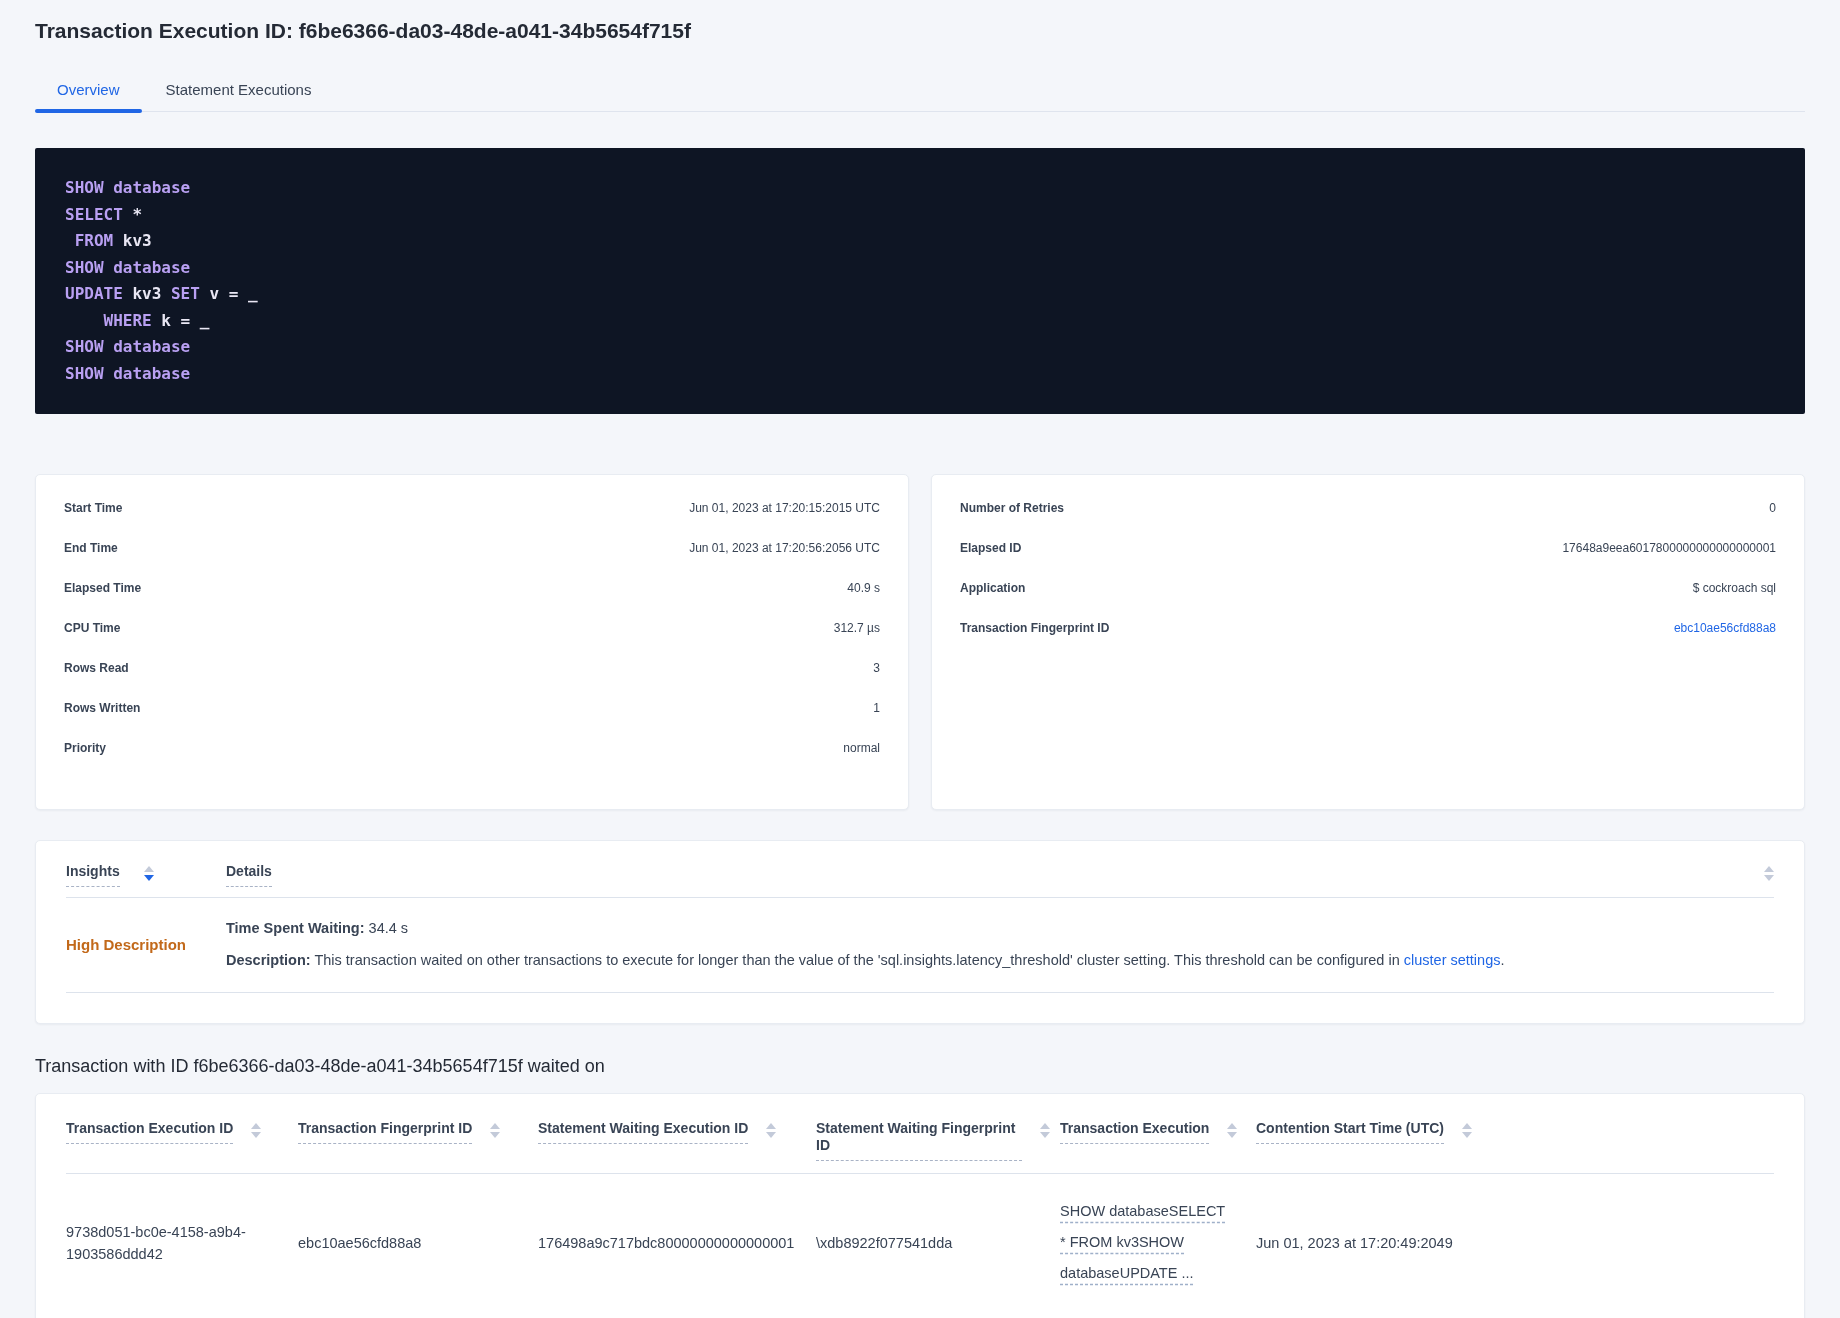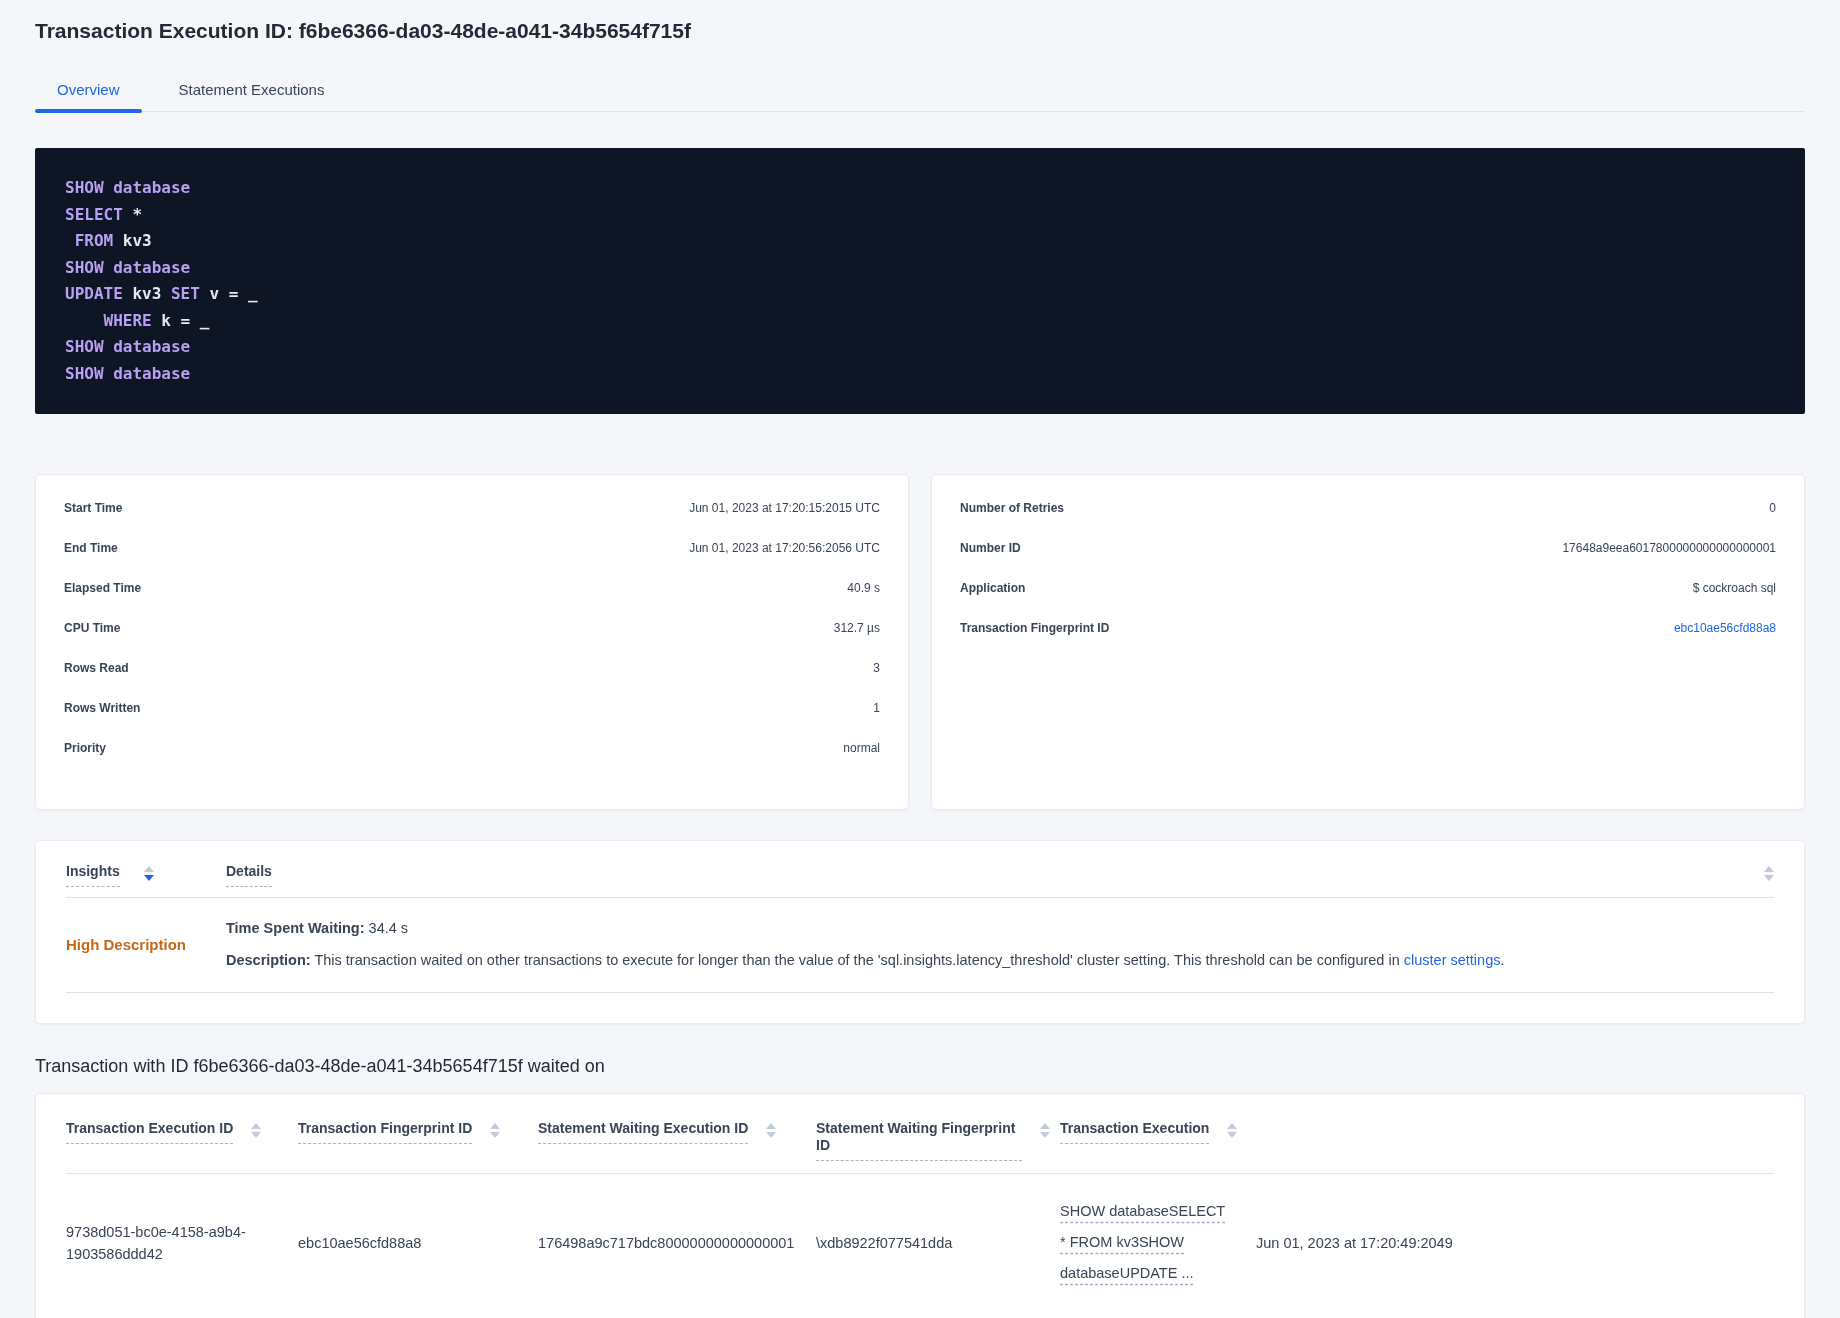--- a/index.html
+++ b/index.html
@@ -8,21 +8,21 @@
     background:#f4f6fa;
     font-family:"Liberation Sans", sans-serif;
     color:#394455;
     overflow:hidden;
   }
   .page { padding:16px 35px 0 35px; }
 
   h1.page-title { font-size:21px; font-weight:700; color:#242a35; line-height:30px; }
 
   
-  .tabbar { display:flex; gap:15px; border-bottom:1px solid #dfe4ee; margin-top:27px; }
+  .tabbar { display:flex; gap:2px; border-bottom:1px solid #dfe4ee; margin-top:27px; }
   .tab { position:relative; padding:8px 22px 13px; font-size:15px; color:#394455; cursor:pointer; }
   .tab.active { color:#2066e5; }
   .tab.active::after { content:""; position:absolute; left:0; right:0; bottom:-2px; height:4px;
     background:#2066e5; border-radius:2px; }
 
   
   .sqlbox {
     margin-top:36px; background:#0e1524; border-radius:2px;
     padding:27px 30px; font-family:"DejaVu Sans Mono", monospace;
     font-size:16px; font-weight:700; line-height:26.5px; white-space:pre;
@@ -126,21 +126,21 @@
           </div>
         </div>
     </section>
     <section class="card summary-card">
       <div id="session-rows">
           <div class="kv-row">
             <span class="kv-label">Number of Retries</span>
             <span class="kv-value">0</span>
           </div>
           <div class="kv-row">
-            <span class="kv-label">Number ID</span>
+            <span class="kv-label">Elapsed ID</span>
             <span class="kv-value">17648a9eea6017800000000000000001</span>
           </div>
           <div class="kv-row">
             <span class="kv-label">Application</span>
             <span class="kv-value">$ cockroach sql</span>
           </div>
           <div class="kv-row">
             <span class="kv-label">Transaction Fingerprint ID</span>
             <span class="kv-value link">ebc10ae56cfd88a8</span>
           </div>
@@ -212,20 +212,27 @@
             <span class="tri down"></span>
           </span>
         </div>
         <div class="th">
           <span class="th-label">Transaction Execution</span>
           <span class="sort">
             <span class="tri up"></span>
             <span class="tri down"></span>
           </span>
         </div>
+        <div class="th">
+          <span class="th-label">Contention Start Time (UTC)</span>
+          <span class="sort">
+            <span class="tri up"></span>
+            <span class="tri down"></span>
+          </span>
+        </div>
       </div>
     <div class="divider"></div>
     <div class="wgrid trow">
       <div class="cell-wrap">9738d051-bc0e-4158-a9b4-1903586ddd42</div>
       <div>ebc10ae56cfd88a8</div>
       <div>176498a9c717bdc80000000000000001</div>
       <div>\xdb8922f077541dda</div>
       <div>
         <span class="stmt-link">SHOW databaseSELECT * FROM kv3SHOW databaseUPDATE ...</span>
       </div>

